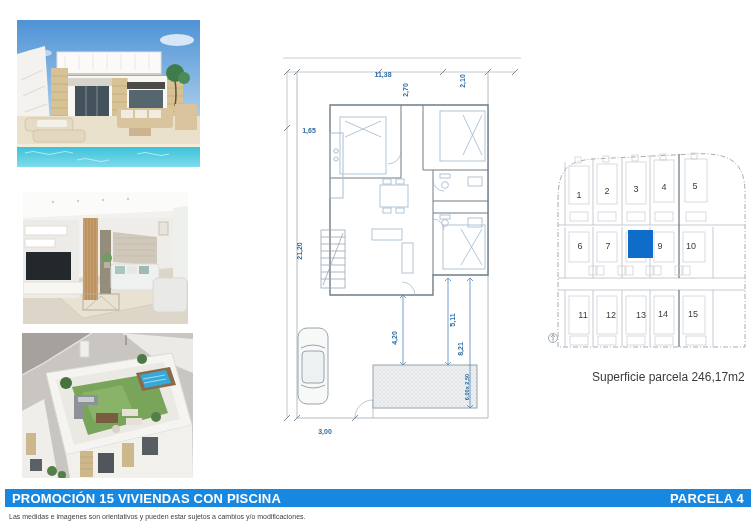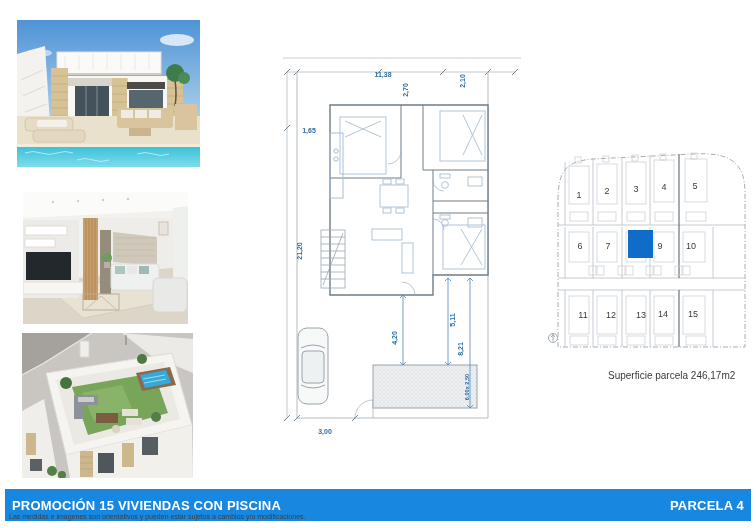--- a/index.html
+++ b/index.html
@@ -2,25 +2,25 @@
 <html><head>
 <meta charset="utf-8">
 <style>
   html,body{margin:0;padding:0;background:#e9e9e9;}
   .page{position:relative;width:756px;height:528px;background:#ffffff;overflow:hidden;
         font-family:"Liberation Sans",sans-serif;margin:0 auto;}
   svg text{font-family:"Liberation Sans",sans-serif;}
   .dim{fill:#2e6da4;font-weight:bold;font-size:7px;}
   .dim-sm{fill:#2e6da4;font-weight:bold;font-size:5.6px;}
   .plotnum{fill:#3a3a3a;font-size:9px;}
-  .banner{position:absolute;left:5px;top:489px;width:746px;height:32px;background:#1787e0;
+  .banner{position:absolute;left:5px;top:489px;width:746px;height:18px;background:#1787e0;
           color:#ffffff;display:flex;justify-content:space-between;align-items:center;
           padding:0 7px;box-sizing:border-box;font-size:13px;font-weight:600;letter-spacing:.2px;}
   .disclaimer{position:absolute;left:9px;top:513px;font-size:7px;color:#3f3f3f;}
-  .map-caption{position:absolute;left:584px;top:370px;font-size:10px;color:#3a3a3a;padding-left:24px;}
+  .map-caption{position:absolute;left:568px;top:370px;font-size:12px;color:#3a3a3a;padding-left:24px;}
 </style>
 </head>
 <body>
 
 <div class="page">
 
   <svg viewBox="0 0 183 147" style="position:absolute;left:17px;top:20px;width:183px;height:147px">
     <defs>
       <linearGradient id="sky1" x1="0" y1="0" x2="0" y2="1">
         <stop offset="0" stop-color="#4f93d6"></stop>

